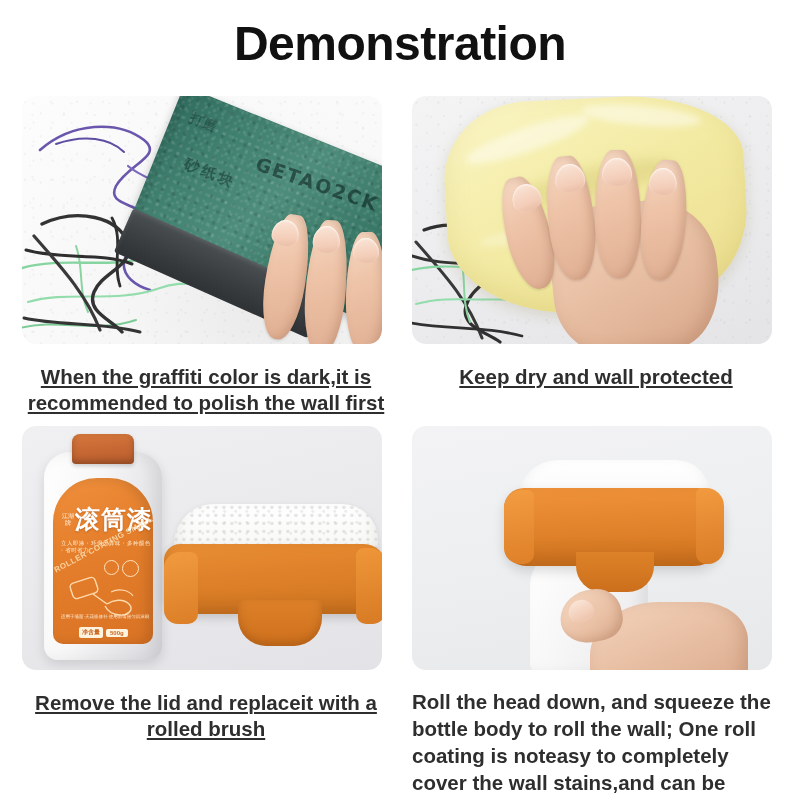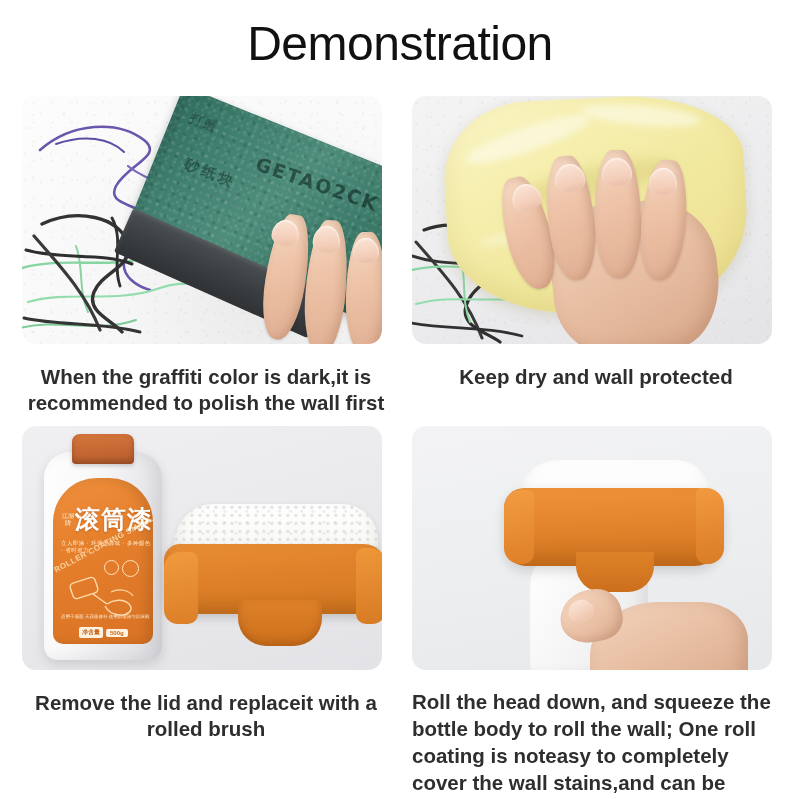--- a/index.html
+++ b/index.html
@@ -23,21 +23,21 @@
   }
 
   
   .title {
     position: absolute;
     top: 14px;
     left: 0;
     width: 800px;
     text-align: center;
     font-size: 48px;
-    font-weight: normal;
+    font-weight: bold;
     color: #111111;
     letter-spacing: -0.5px;
     line-height: 60px;
   }
 
   
   .grid {
     position: absolute;
     top: 96px;
     left: 0;
@@ -64,21 +64,21 @@
   .cell-r2c1 .photo, .cell-r2c2 .photo { height: 244px; }
 
   .caption {
     margin-top: 20px;
     font-size: 20.5px;
     font-weight: bold;
     color: #2e2e2e;
     line-height: 26px;
     width: 368px;
   }
-  .caption.center { text-align: center; }
+  .caption.center { text-align: center; text-decoration: underline; }
   .caption.left   { text-align: left; }
   .cell-r1c2 .caption { text-align: center; }
   .cell-r2c2 .caption { margin-top: 18px; line-height: 27px; }
 
   
   .p1 {
     background:
       radial-gradient(ellipse at 70% 85%, #e9e9ea 0%, #f7f7f8 45%, #fdfdfd 100%);
   }
   .p1 .wall-tex {

